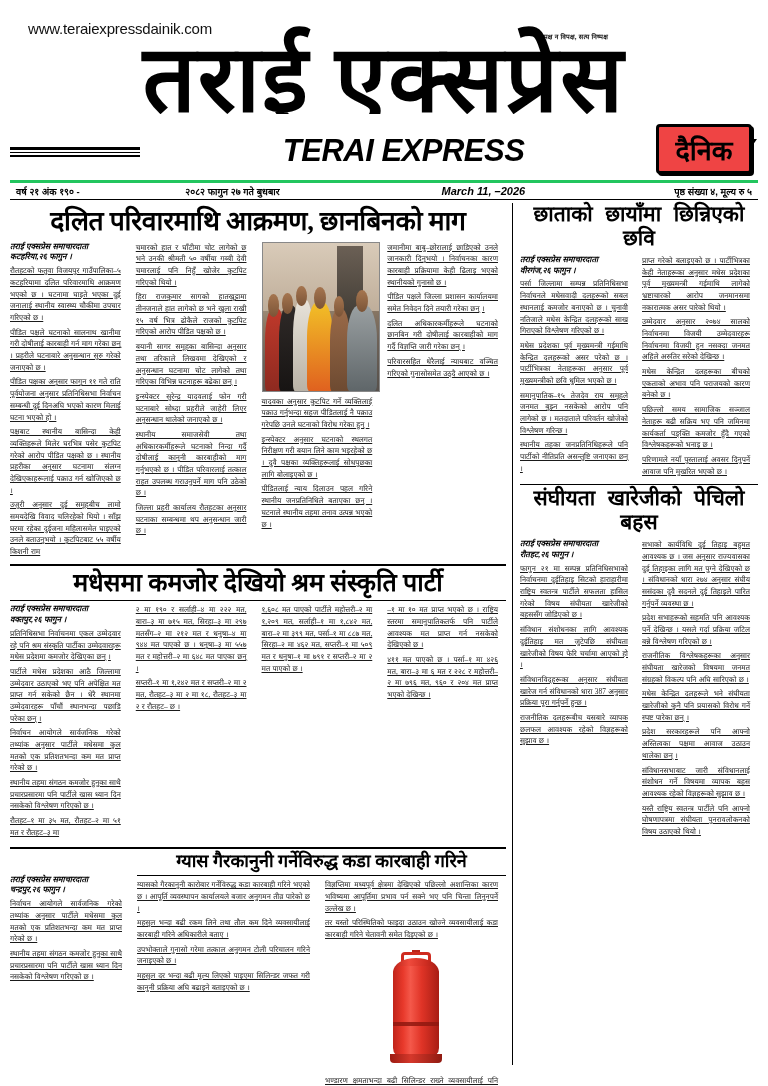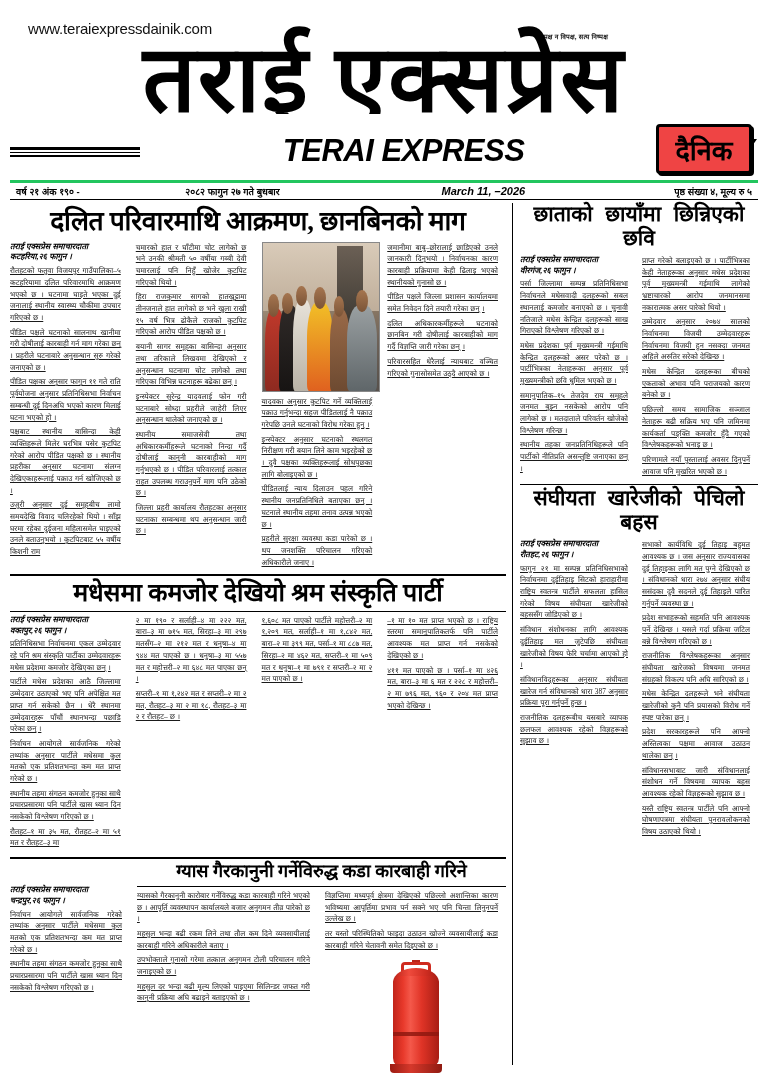--- a/index.html
+++ b/index.html
@@ -303,21 +303,20 @@
               <div class="head" style="left:17%;bottom:52%;width:9%;height:14%;"></div>
               <div class="head" style="left:29%;bottom:57%;width:9%;height:14%;"></div>
               <div class="head" style="left:44%;bottom:55%;width:10%;height:15%;"></div>
               <div class="head" style="left:61%;bottom:50%;width:9%;height:14%;"></div>
               <div class="head" style="left:80%;bottom:53%;width:10%;height:15%;"></div>
             </div>
             <div class="body-text">
               <p>यादवका अनुसार कुटपिट गर्ने व्यक्तिलाई पक्राउ गर्नुभन्दा सहज पीडितलाई नै पक्राउ गरेपछि उनले घटनाको विरोध गरेका हुन् ।</p>
               <p>इन्स्पेक्टर अनुसार घटनाको स्थलगत निरीक्षण गरी बयान लिने काम भइरहेको छ । दुवै पक्षका व्यक्तिहरूलाई सोधपुछका लागि बोलाइएको छ ।</p>
               <p>पीडितलाई न्याय दिलाउन पहल गरिने स्थानीय जनप्रतिनिधिले बताएका छन् । घटनाले स्थानीय तहमा तनाव उत्पन्न भएको छ ।</p>
-              <p>प्रहरीले सुरक्षा व्यवस्था कडा पारेको छ । थप जनशक्ति परिचालन गरिएको अधिकारीले जनाए ।</p>
             </div>
           </div>
 
           <div class="col">
             <div class="body-text">
               <p>जमानीमा बाबु–छोरालाई छाडिएको उनले जानकारी दिनुभयो । निर्वाचनका कारण कारबाही प्रक्रियामा केही ढिलाइ भएको स्थानीयको गुनासो छ ।</p>
               <p>पीडित पक्षले जिल्ला प्रशासन कार्यालयमा समेत निवेदन दिने तयारी गरेका छन् ।</p>
               <p>दलित अधिकारकर्मीहरूले घटनाको छानबिन गरी दोषीलाई कारबाहीको माग गर्दै विज्ञप्ति जारी गरेका छन् ।</p>
               <p>परिवारसहित धेरैलाई न्यायबाट वञ्चित गरिएको गुनासोसमेत उठ्दै आएको छ ।</p>
             </div>

